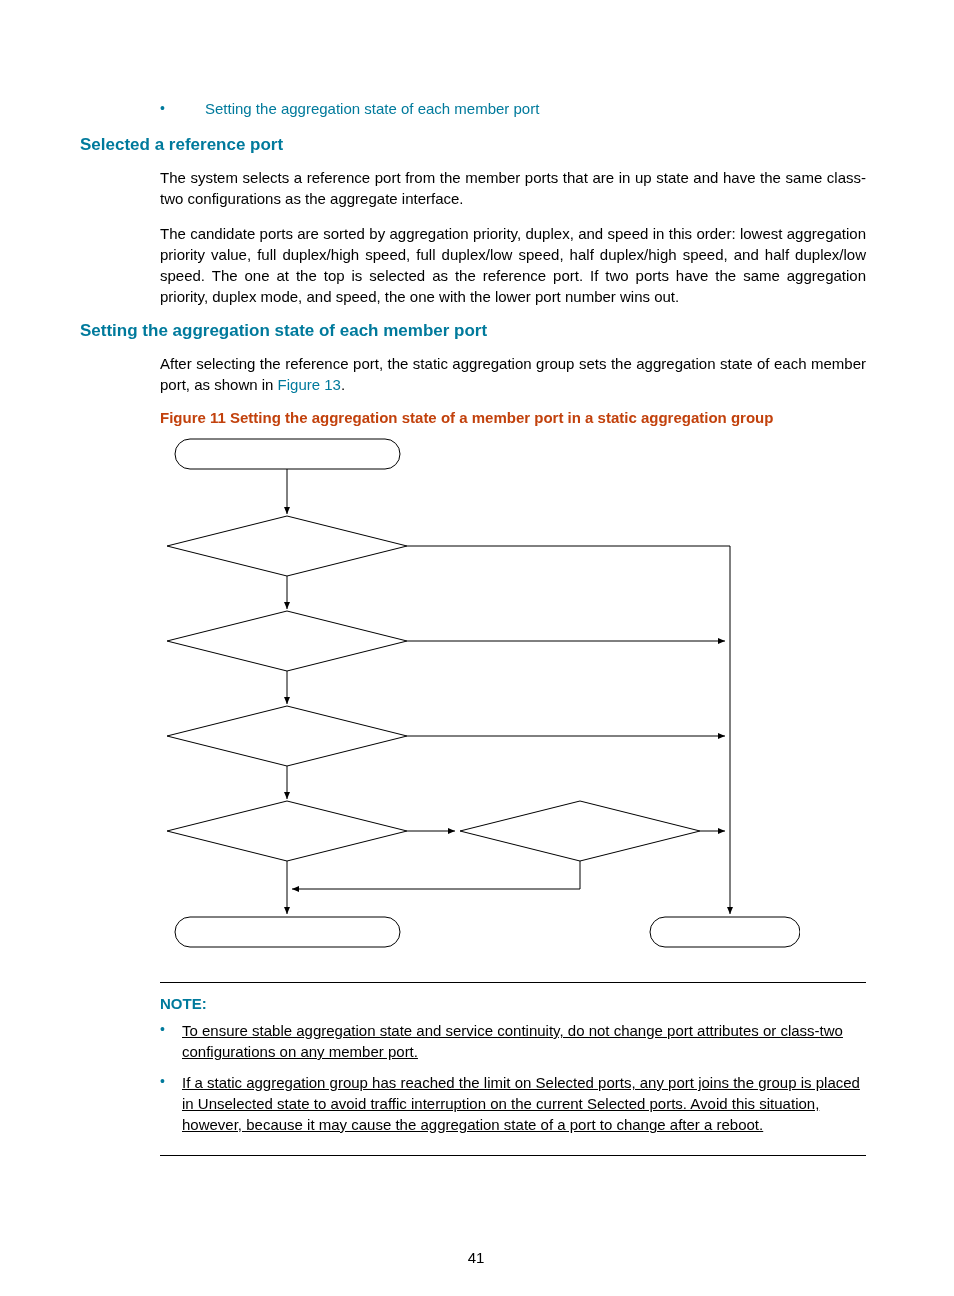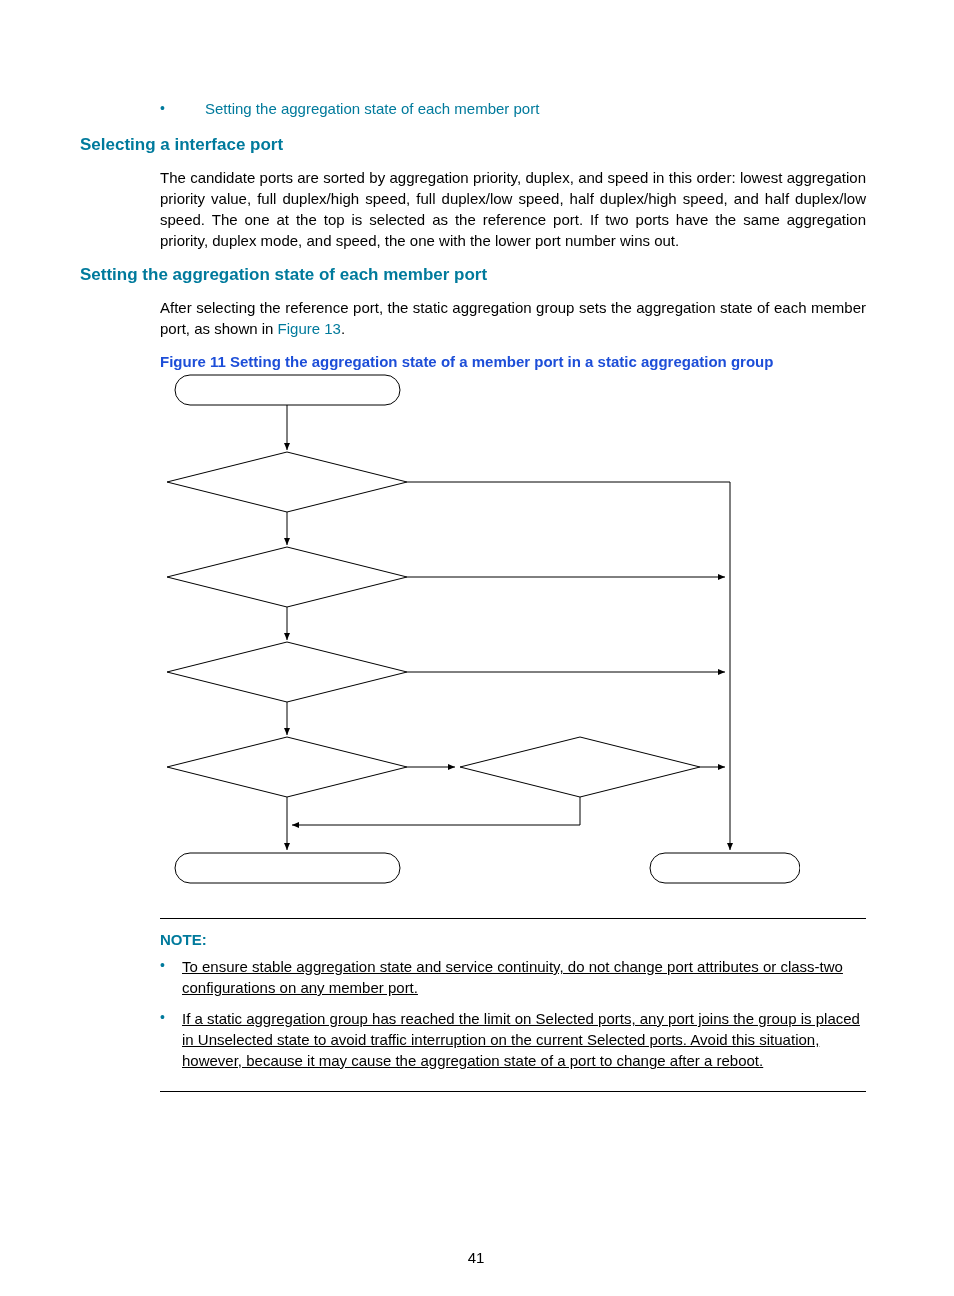--- a/index.html
+++ b/index.html
@@ -46,21 +46,22 @@
     margin-bottom: 14px;
     color: #000;
   }
   .inline-link {
     color: #007a9c;
   }
   .figure-caption {
     margin-left: 80px;
     font-weight: bold;
     font-size: 15px;
-    color: #1d4ed8;
+    color: #c2410c;
+    margin-bottom: 8px;
   }
   .flowchart {
     margin-left: 80px;
     display: block;
   }
   .note-block {
     margin: 18px 0 0 80px;
     border-top: 1px solid #000;
     border-bottom: 1px solid #000;
     padding: 10px 0 10px 0;
@@ -102,22 +103,23 @@
 </style>
 </head>
 <body>
 
 <div class="page">
 
   <div class="bullet-item">
     <span>Setting the aggregation state of each member port</span>
   </div>
 
-  <div class="section-heading">Selecting a interface port</div>
+  <div class="section-heading">Selected a reference port</div>
 
+  <div class="body-para">The system selects a reference port from the member ports that are in up state and have the same class-two configurations as the aggregate interface.</div>
 
   <div class="body-para">The candidate ports are sorted by aggregation priority, duplex, and speed in this order: lowest aggregation priority value, full duplex/high speed, full duplex/low speed, half duplex/high speed, and half duplex/low speed. The one at the top is selected as the reference port. If two ports have the same aggregation priority, duplex mode, and speed, the one with the lower port number wins out.</div>
 
   <div class="section-heading">Setting the aggregation state of each member port</div>
 
   <div class="body-para">
     <span>After selecting the reference port, the static aggregation group sets the aggregation state of each member port, as shown in </span><span class="inline-link">Figure 13</span><span>.</span>
   </div>
 
   <div class="figure-caption">Figure 11 Setting the aggregation state of a member port in a static aggregation group</div>

